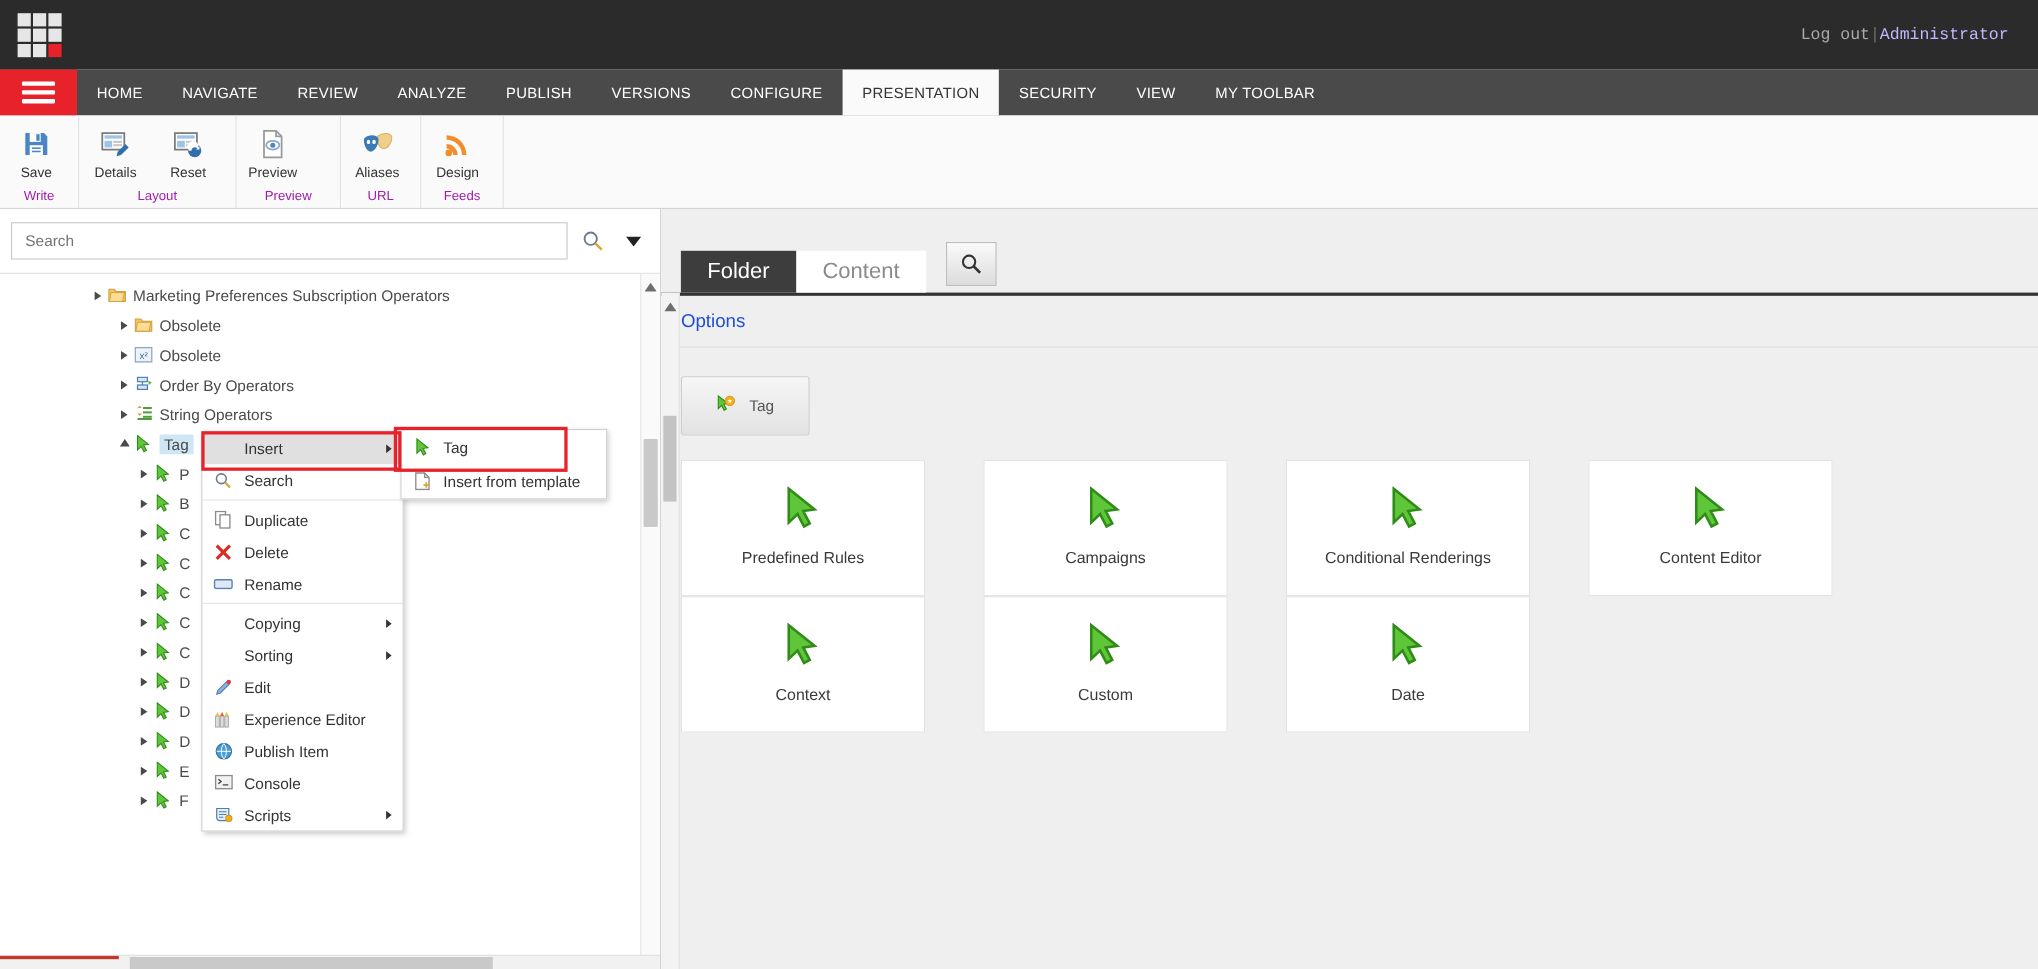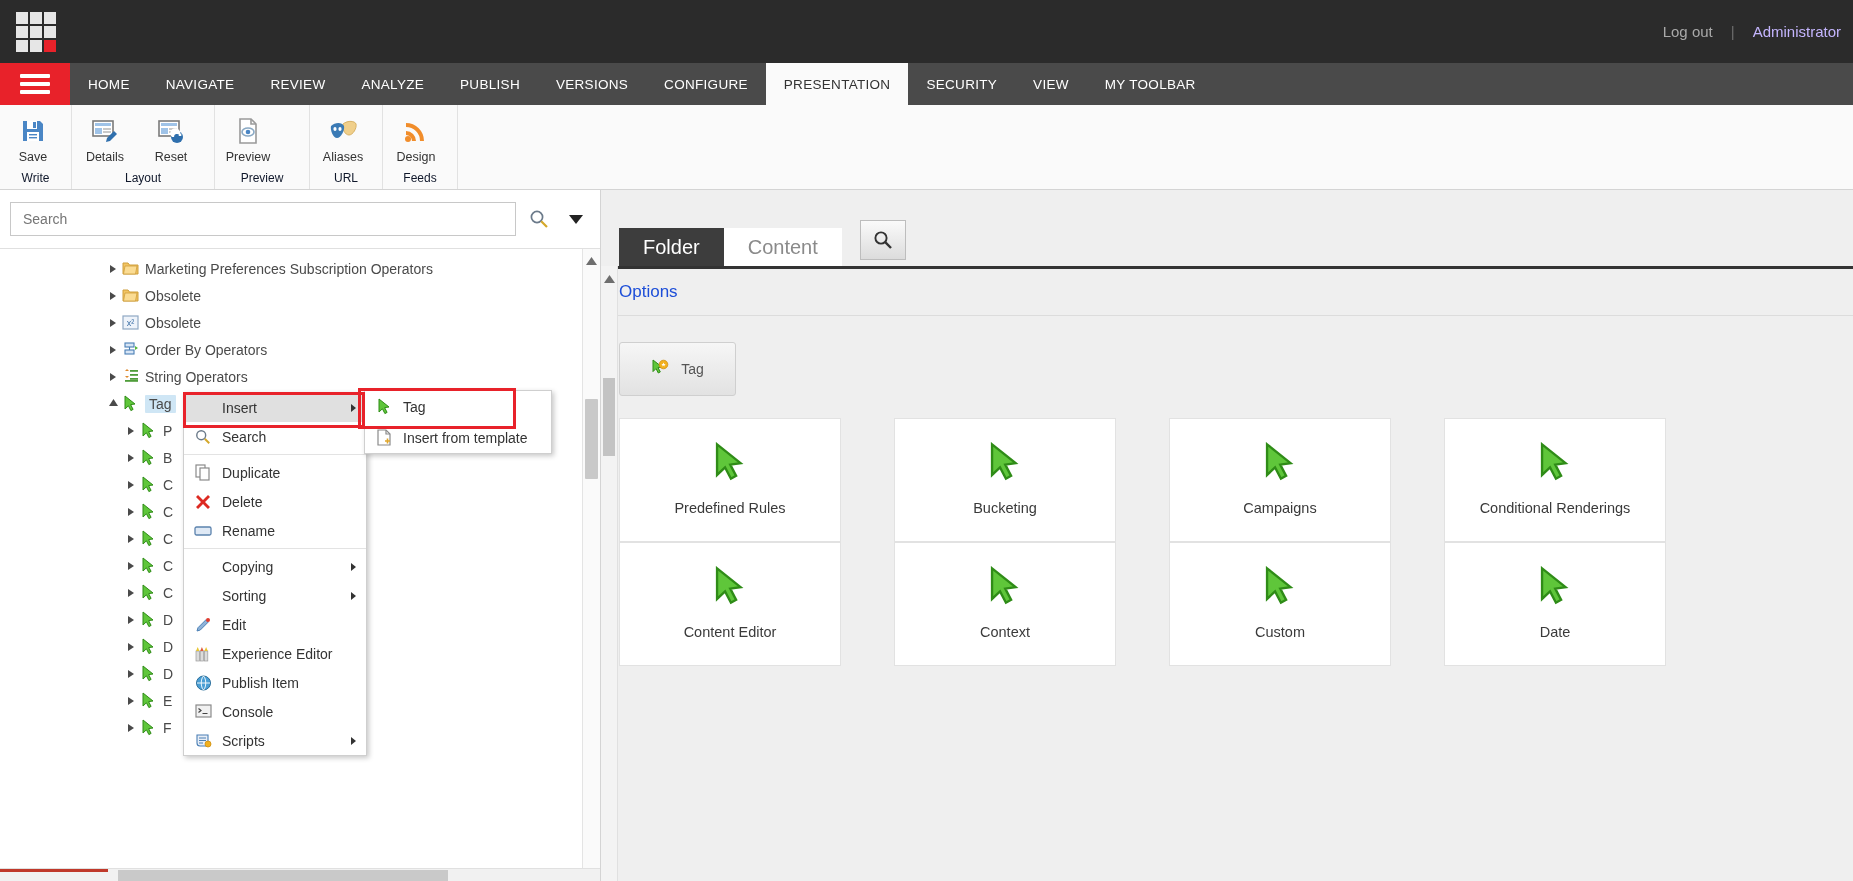--- a/index.html
+++ b/index.html
@@ -11,22 +11,22 @@
     -webkit-font-smoothing:antialiased;
   }
   .app{position:relative;width:1853px;height:881px;overflow:hidden;}
 
   
   .topbar{height:63px;background:#2b2b2b;display:flex;align-items:center;position:relative;}
   .logo{margin-left:16px;width:40px;height:40px;display:grid;
         grid-template-columns:repeat(3,1fr);grid-template-rows:repeat(3,1fr);gap:2px;}
   .logo i{background:#e6e6e6;display:block;}
   .logo i.accent{background:#e8222a;}
-  .topright{margin-left:auto;margin-right:12px;display:flex;align-items:center;gap:18px;
-            font-size:15px;}
+  .topright{margin-left:auto;margin-right:27px;display:flex;align-items:center;
+            font-size:15px;font-family:Liberation Mono, monospace;}
   .logout{color:#a9a9a9;cursor:pointer;}
   .sep{color:#6d6d6d;}
   .admin{color:#c4b5fd;}
 
   
   .tabstrip{height:42px;background:#4a4a4a;display:flex;align-items:stretch;}
   .hamburger{width:70px;background:#e8222a;display:flex;flex-direction:column;
              align-items:center;justify-content:center;gap:4px;cursor:pointer;}
   .hamburger span{display:block;width:30px;height:4px;background:#fff;border-radius:1px;}
   .tab{display:flex;align-items:center;padding:0 18px;color:#fff;font-size:13.5px;
@@ -36,21 +36,21 @@
   
   .ribbon{height:84px;background:#fafafa;border-bottom:1px solid #d4d4d4;
           display:flex;align-items:stretch;position:relative;}
   .rgroup{display:flex;flex-direction:column;justify-content:space-between;
           border-right:1px solid #e2e2e2;padding:6px 0 0 0;position:relative;}
   .rgroup .btns{display:flex;align-items:flex-start;}
   .rbtn{width:66px;display:flex;flex-direction:column;align-items:center;gap:3px;
         cursor:pointer;padding-top:4px;}
   .rbtn .ic{height:32px;display:flex;align-items:center;justify-content:center;}
   .rbtn .lbl{font-size:12.5px;color:#333;}
-  .glabel{text-align:center;font-size:12px;color:#0f172a;padding:3px 0 4px;}
+  .glabel{text-align:center;font-size:12px;color:#a21caf;padding:3px 0 4px;}
   .rgroup.flexfill{flex:1;border-right:none;}
 
   
   .main{display:flex;height:692px;}
   .leftpane{width:600px;position:relative;background:#fff;border-right:1px solid #d4d4d4;}
   .searchrow{height:58px;display:flex;align-items:center;border-bottom:1px solid #e0e0e0;
              background:#fff;padding:0 10px;gap:10px;}
   .searchbox{flex:1;height:32px;border:1px solid #c8c8c8;display:flex;align-items:center;
              padding:0 10px;font-size:14px;color:#999;background:#fff;}
   .searchbox input{border:0;outline:0;width:100%;font-size:14px;color:#555;
@@ -292,21 +292,21 @@
         <div class="caret-dn">
           <svg width="14" height="9" viewBox="0 0 14 9">
               <path d="M0 0h14L7 9z" fill="#222"></path>
             </svg>
         </div>
       </div>
 
       <div class="treewrap">
         <div class="tree">
 
-          <div class="trow" style="padding-left:106px">
+          <div class="trow" style="padding-left:82px">
             <span class="exp">
                 <i class="tri"></i>
               </span>
             <span class="ti">
               <svg width="17" height="15" viewBox="0 0 17 15">
                   <path d="M1 2h5l1.5 2H16v9H1z" fill="#f2c463" stroke="#cf9f3c" stroke-width="1"></path>
                   <path d="M3 5h12l-1.5 8H1.5z" fill="#fbdc93" stroke="#cf9f3c" stroke-width=".8"></path>
                 </svg>
             </span>
             <span class="tlabel">Marketing Preferences Subscription Operators</span>
@@ -572,26 +572,20 @@
         <div class="card">
           <span><svg width="40" height="40" viewBox="0 0 17 17">
                 <path d="M3 1l10 8-4.4.6 2.5 4.8-2.2 1.2-2.5-4.8L3 14z" fill="#5fc63a" stroke="#2f8c17" stroke-width="1"></path>
               </svg></span>
           <span class="cname">Predefined Rules</span>
         </div>
         <div class="card">
           <span><svg width="40" height="40" viewBox="0 0 17 17">
                 <path d="M3 1l10 8-4.4.6 2.5 4.8-2.2 1.2-2.5-4.8L3 14z" fill="#5fc63a" stroke="#2f8c17" stroke-width="1"></path>
               </svg></span>
-          <span class="cname">Bucketing</span>
-        </div>
-        <div class="card">
-          <span><svg width="40" height="40" viewBox="0 0 17 17">
-                <path d="M3 1l10 8-4.4.6 2.5 4.8-2.2 1.2-2.5-4.8L3 14z" fill="#5fc63a" stroke="#2f8c17" stroke-width="1"></path>
-              </svg></span>
           <span class="cname">Campaigns</span>
         </div>
         <div class="card">
           <span><svg width="40" height="40" viewBox="0 0 17 17">
                 <path d="M3 1l10 8-4.4.6 2.5 4.8-2.2 1.2-2.5-4.8L3 14z" fill="#5fc63a" stroke="#2f8c17" stroke-width="1"></path>
               </svg></span>
           <span class="cname">Conditional Renderings</span>
         </div>
         <div class="card">
           <span><svg width="40" height="40" viewBox="0 0 17 17">

